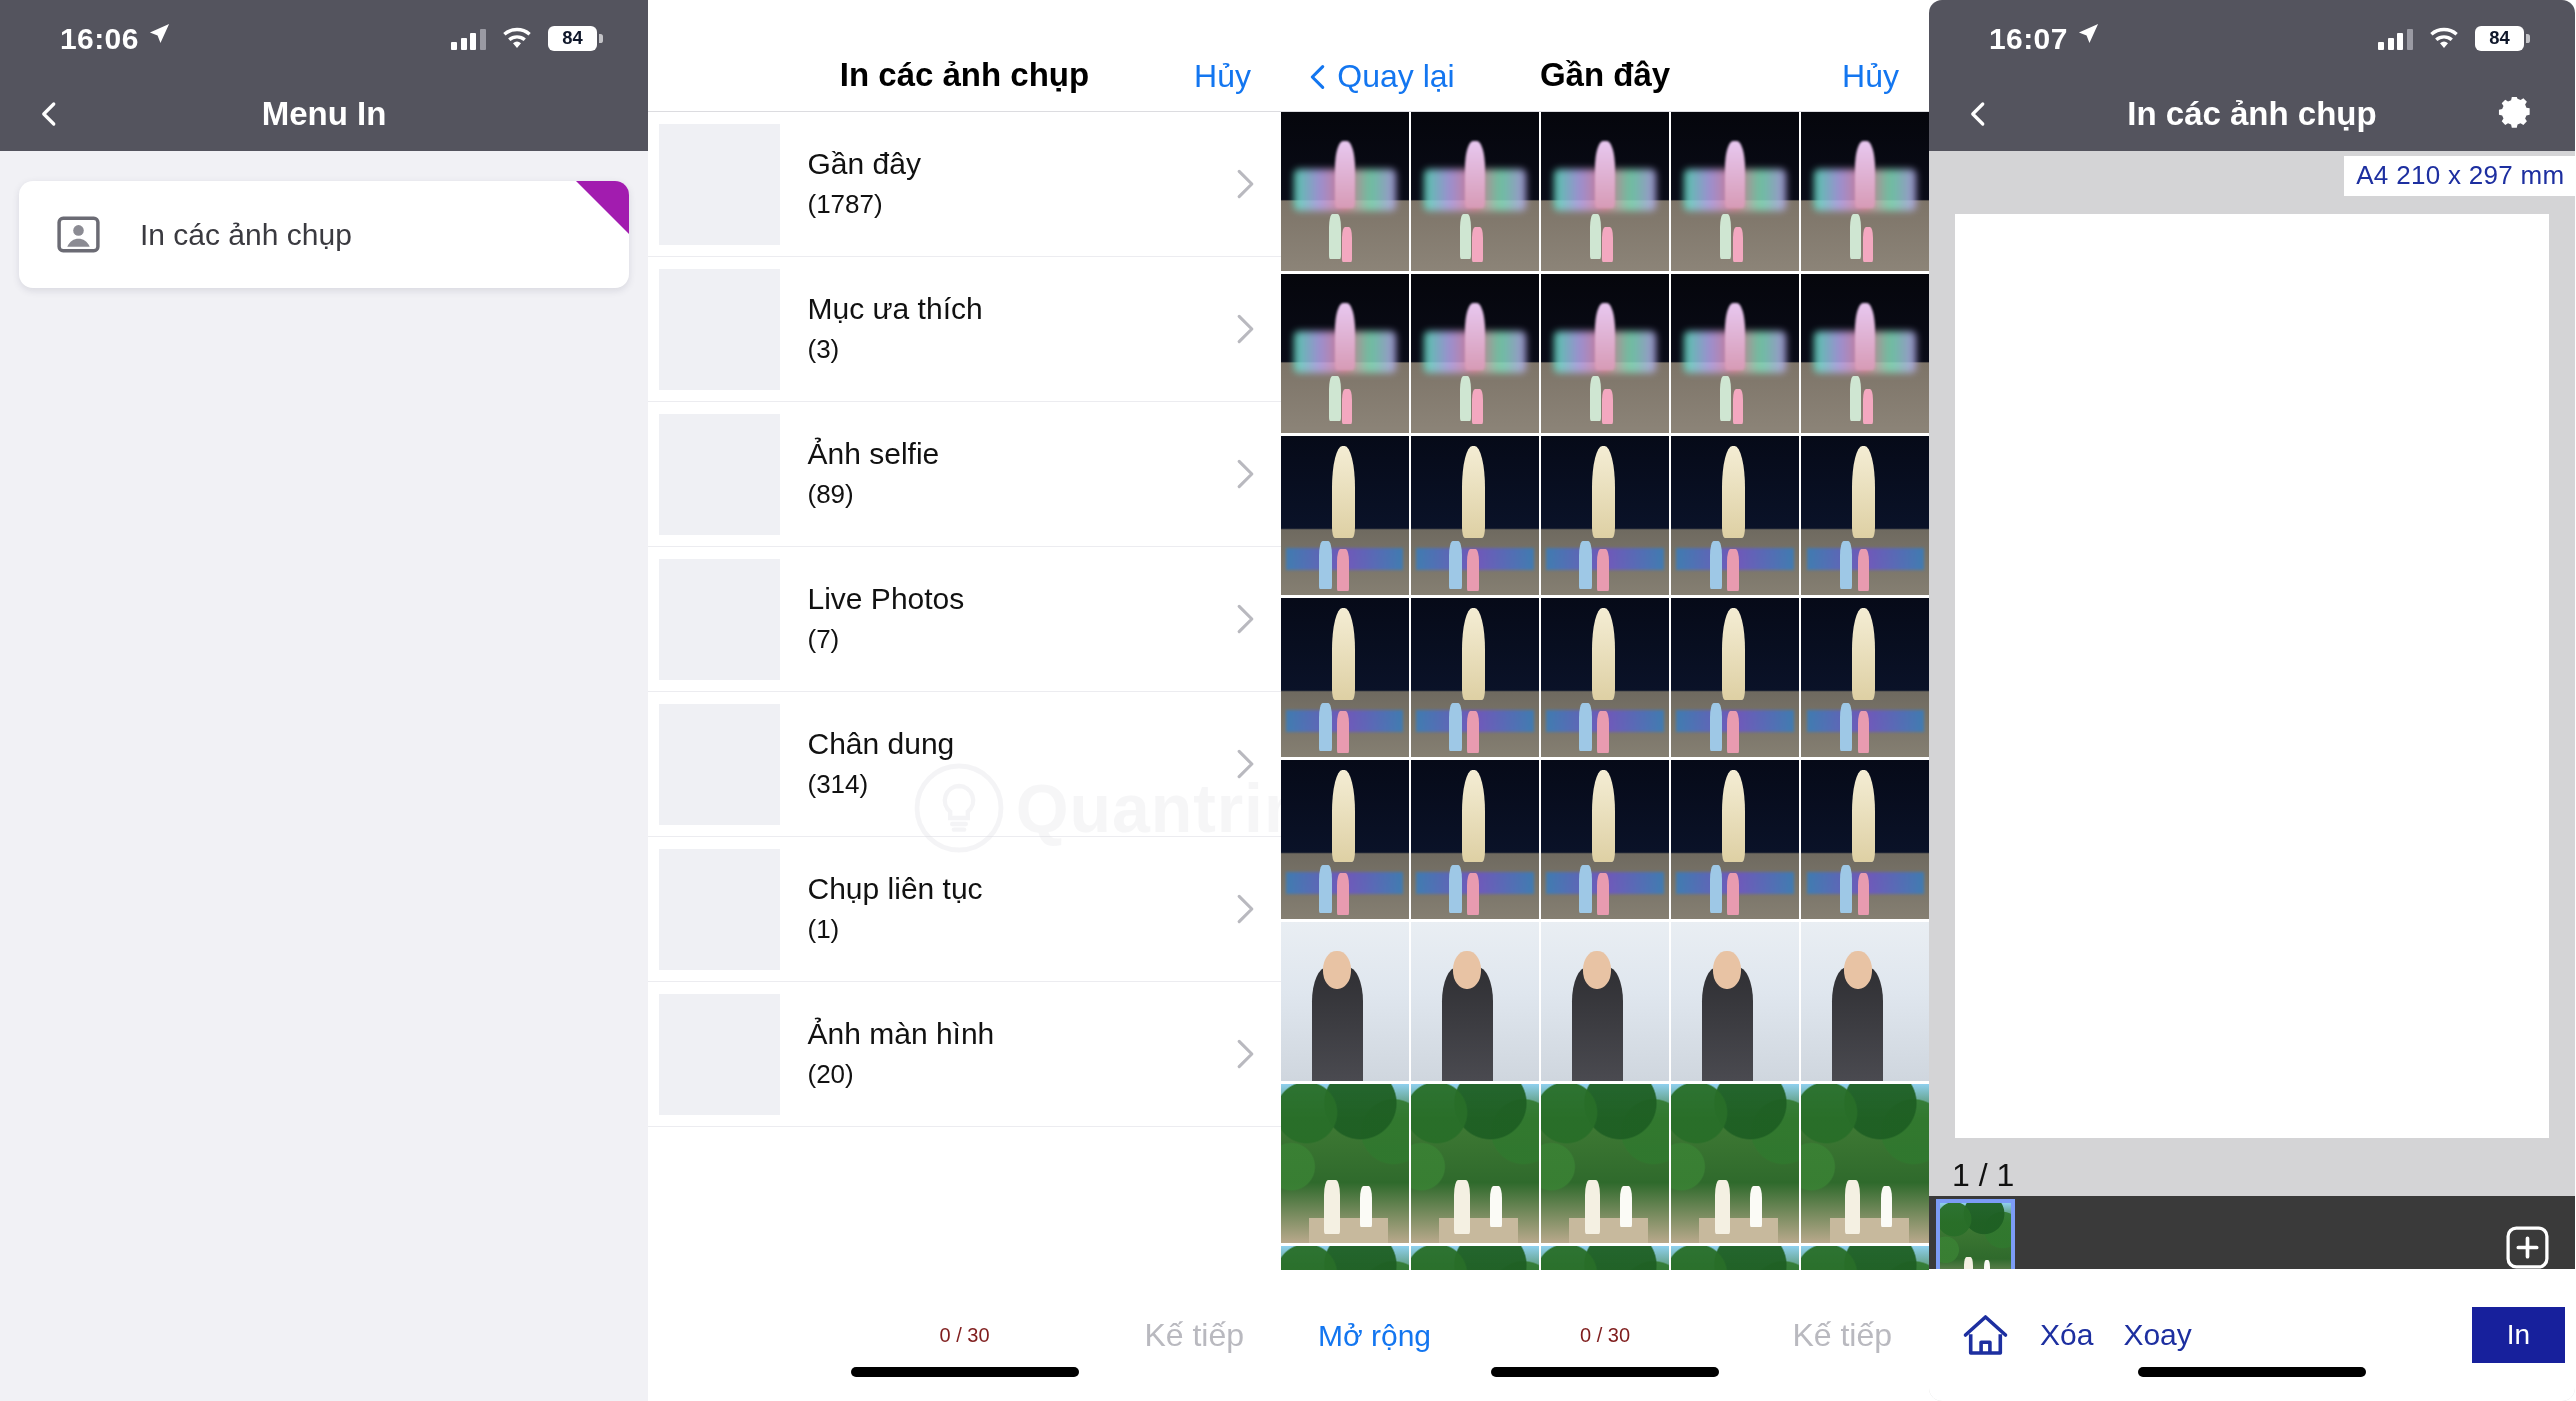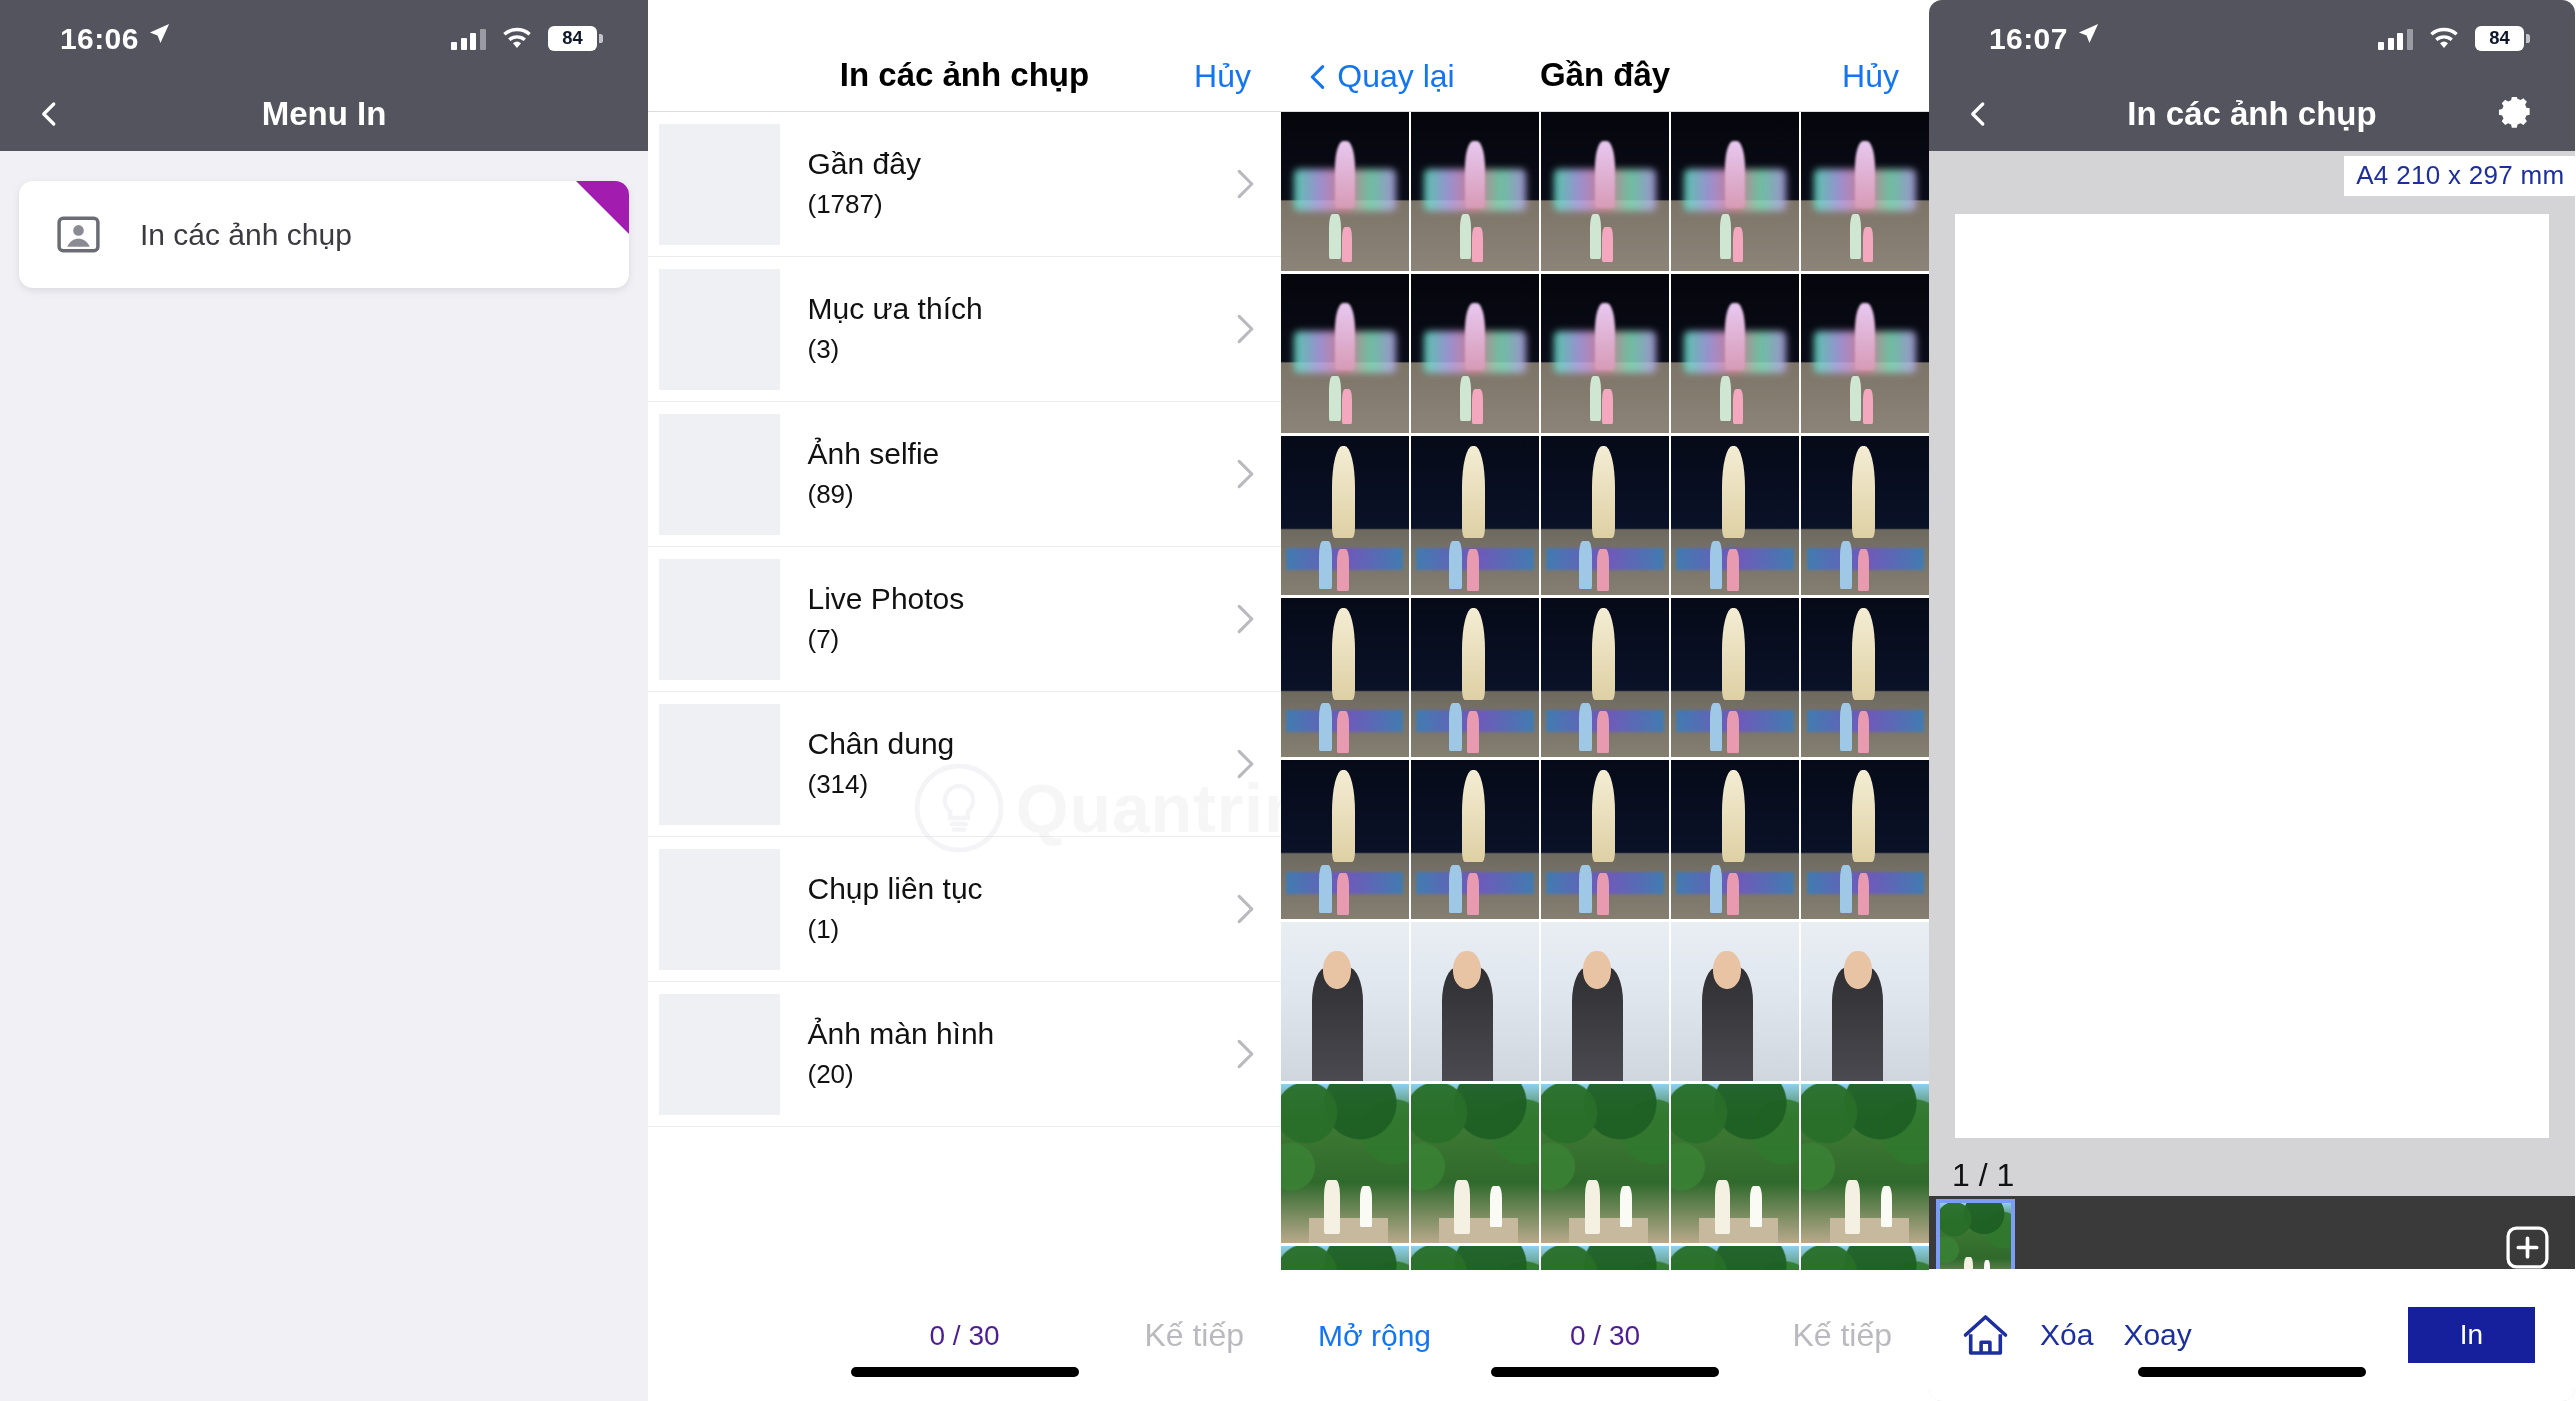--- a/index.html
+++ b/index.html
@@ -57,42 +57,42 @@
   .album:last-child{border-bottom:0.9px solid #ececf0;}
   .al-thumb{width:121px;height:121px;margin-left:10.5px;flex:0 0 auto;background:#eff0f4;overflow:hidden;position:relative;}
   .al-txt{margin-left:28px;}
   .al-name{font-size:30px;color:#111;line-height:1.35;}
   .al-count{font-size:26px;color:#111;line-height:1.5;}
   .al-chev{position:absolute;right:26px;top:50%;transform:translateY(-50%);width:19px;height:32px;color:#b9b9bf;}
 
   
   .footbar{height:131px;background:#fff;display:flex;align-items:center;position:relative;box-sizing:border-box;}
   .fb-left{margin-left:37px;color:#1376f0;font-size:30px;}
-  .fb-mid{position:absolute;left:0;right:0;text-align:center;font-size:28px;color:#4c1d95;pointer-events:none;}
+  .fb-mid{position:absolute;left:0;right:0;text-align:center;font-size:20px;color:#7f1d1d;pointer-events:none;}
   .fb-right{margin-left:auto;margin-right:37px;color:#b9b9bf;font-size:32px;}
   .homebar{position:absolute;bottom:24.5px;left:50%;transform:translateX(-50%);width:228px;height:9.6px;background:#000;border-radius:5.3px;}
 
   
   .grid{display:grid;grid-template-columns:repeat(5,1fr);gap:2.6px;background:#fff;height:calc(1401px - 112px - 131px);align-content:start;overflow:hidden;}
   .cellph{position:relative;width:100%;padding-top:125%;overflow:hidden;background:#000;}
   .cellph > .art{position:absolute;inset:0;}
 
   
   .p4body{background:#d4d4d6;height:calc(1401px - 151px);position:relative;}
   .papersize{position:absolute;right:0;top:5.3px;background:#fff;color:#1d2fa0;font-size:26px;padding:3.5px 10.5px 5.3px 12.3px;letter-spacing:0.3px;}
   .preview{position:absolute;left:26px;right:26px;top:63px;bottom:263px;background:#fff;padding:10.5px;box-sizing:border-box;}
   .preview .art{width:100%;height:100%;}
   .pagecount{position:absolute;left:23px;bottom:207px;font-size:32px;color:#111;}
   .filmstrip{position:absolute;left:0;right:0;bottom:102px;height:103px;background:#3a3a3a;display:flex;align-items:center;}
   .fs-thumb{width:79px;height:98px;margin-left:7px;border:4.4px solid #7c9cf6;box-sizing:border-box;overflow:hidden;position:relative;background:#2b2b2b;}
   .fs-plus{margin-left:auto;margin-right:23px;width:49px;height:49px;}
   .toolbar4{position:absolute;left:0;right:0;bottom:0;height:132px;background:#fff;display:flex;align-items:center;}
   .home-ic{margin-left:32px;width:49px;height:44px;}
   .tb-link{margin-left:30px;font-size:30px;color:#1d2fa0;}
-  .printbtn{margin-left:auto;margin-right:40px;background:#17209c;color:#fff;font-size:28px;padding:14px 52px;line-height:1;}
+  .printbtn{margin-left:auto;margin-right:10px;background:#17209c;color:#fff;font-size:28px;padding:14px 35px;line-height:1;}
 
   
   .watermark{position:absolute;left:263px;top:648px;display:flex;align-items:center;gap:8.8px;opacity:.30;pointer-events:none;z-index:5;}
   .wm-text{font-size:68px;color:#e2e2e6;font-weight:600;letter-spacing:0.9px;}
 
   
   .art{position:relative;overflow:hidden;background:#111;}
   .a-night{background:linear-gradient(#05060c 0%,#0a0c18 55%,#7d7468 56%,#8c8478 100%);}
   .a-night .glow{position:absolute;left:10%;right:10%;top:36%;height:26%;
       background:linear-gradient(90deg,#63e6c8,#b6a6f0,#ef8fa8,#7ce0b8,#b9a9ef);filter:blur(3.5px);opacity:.85;border-radius:5.3px;}

